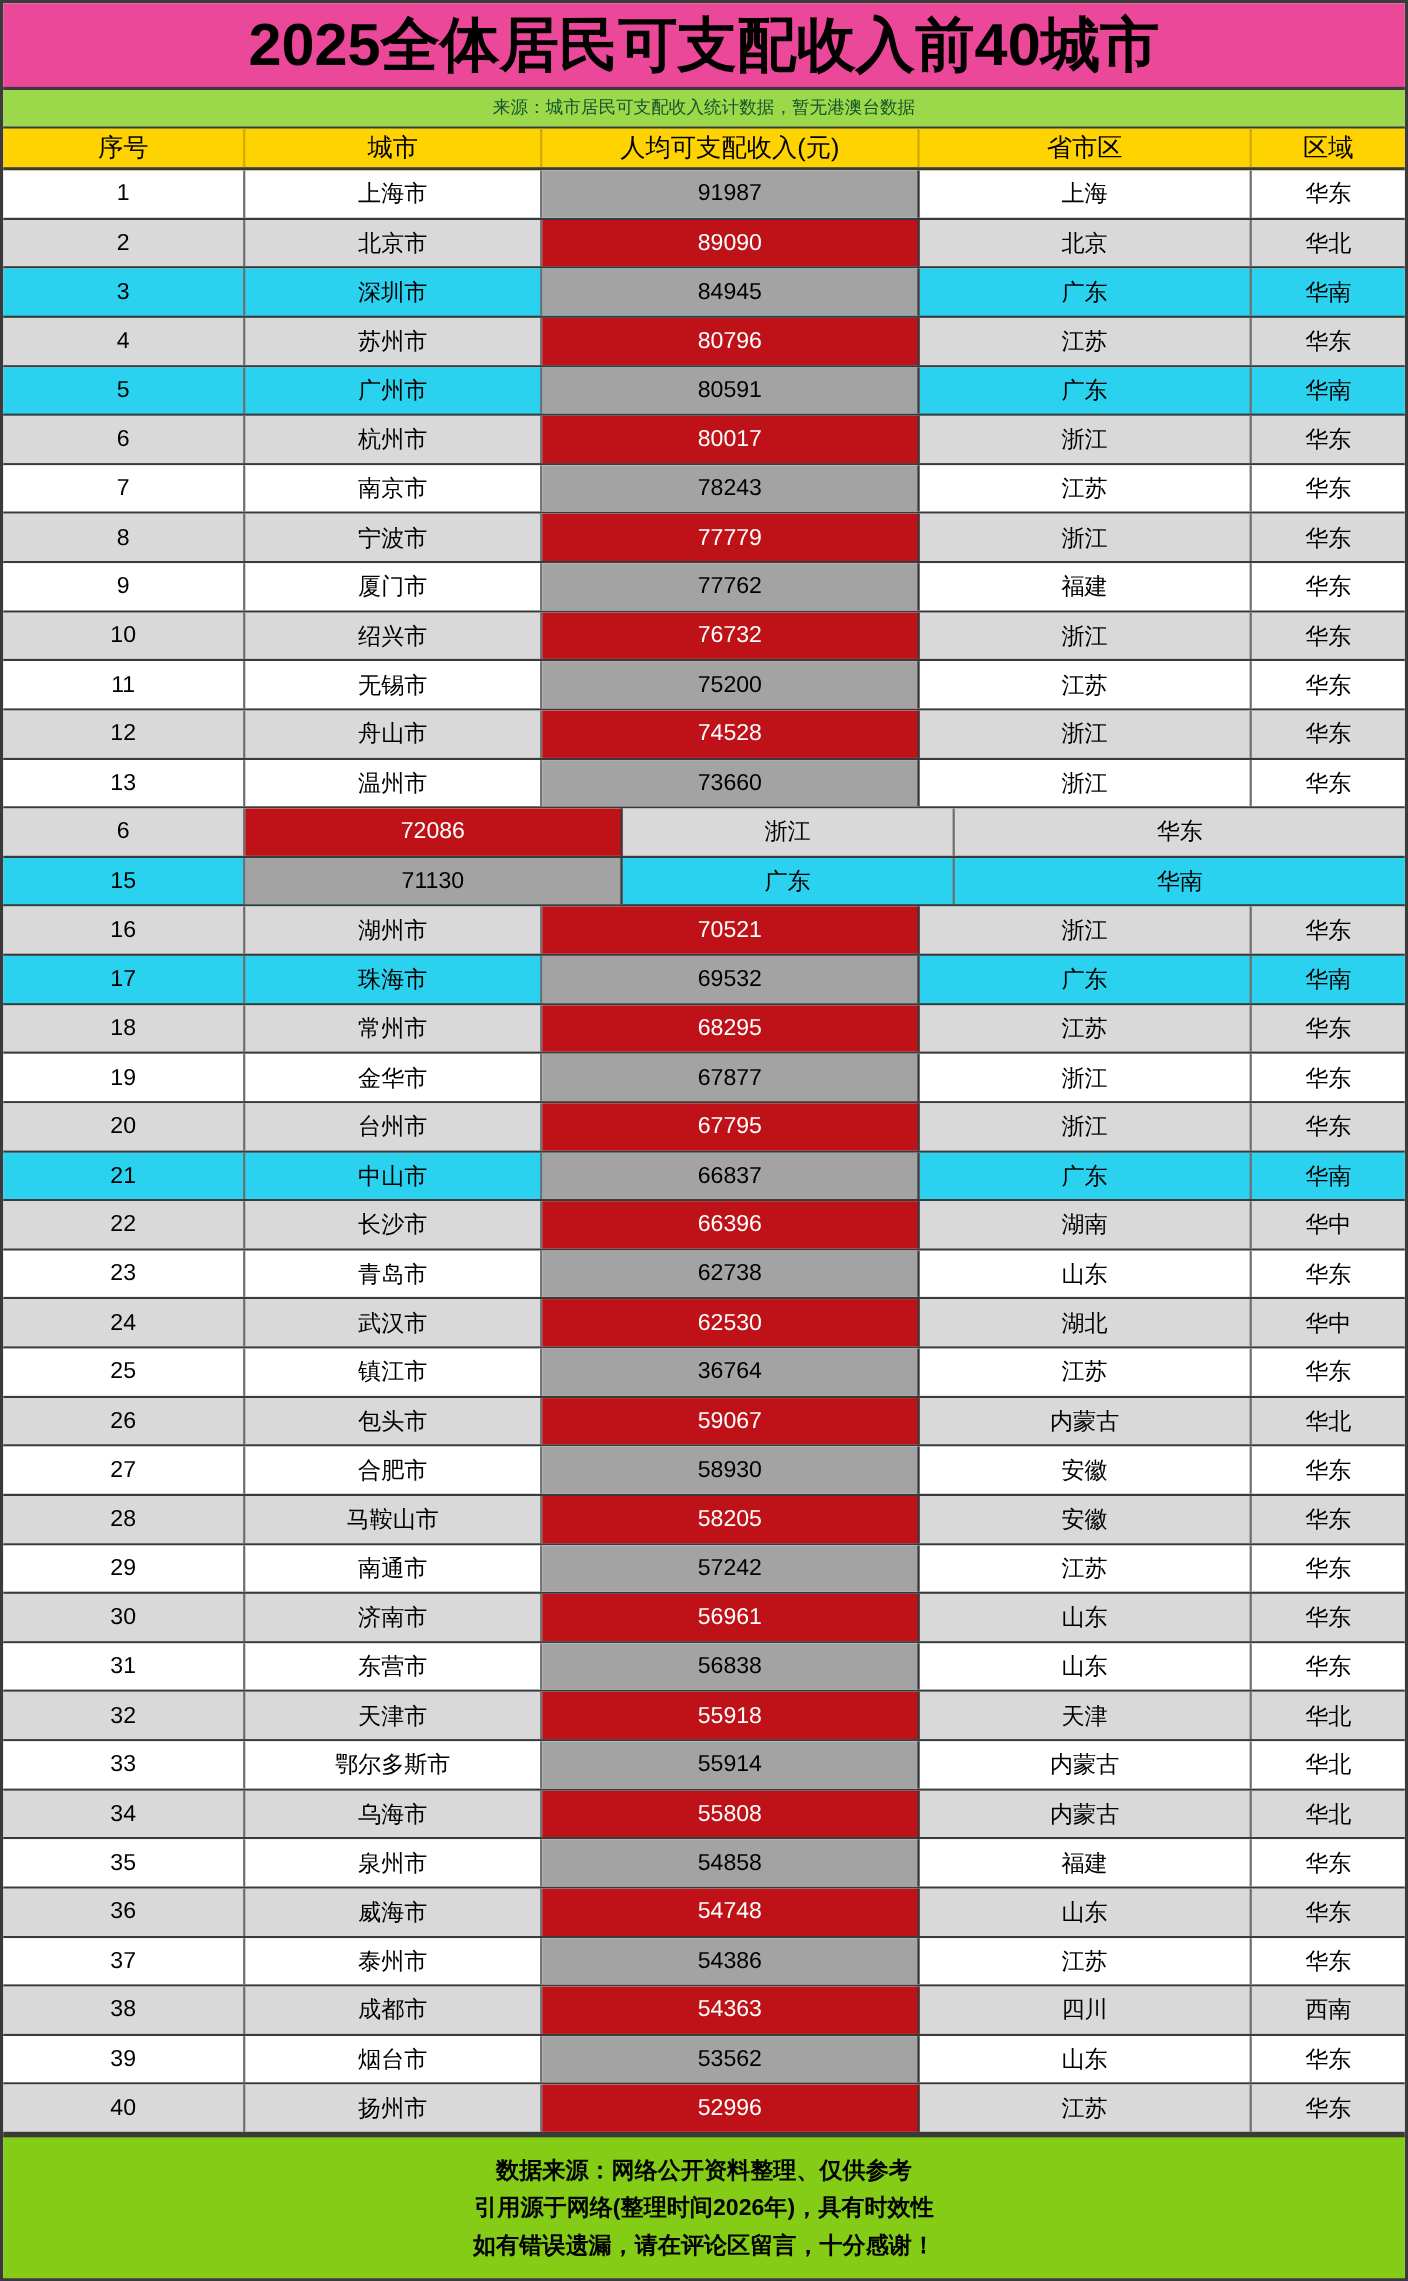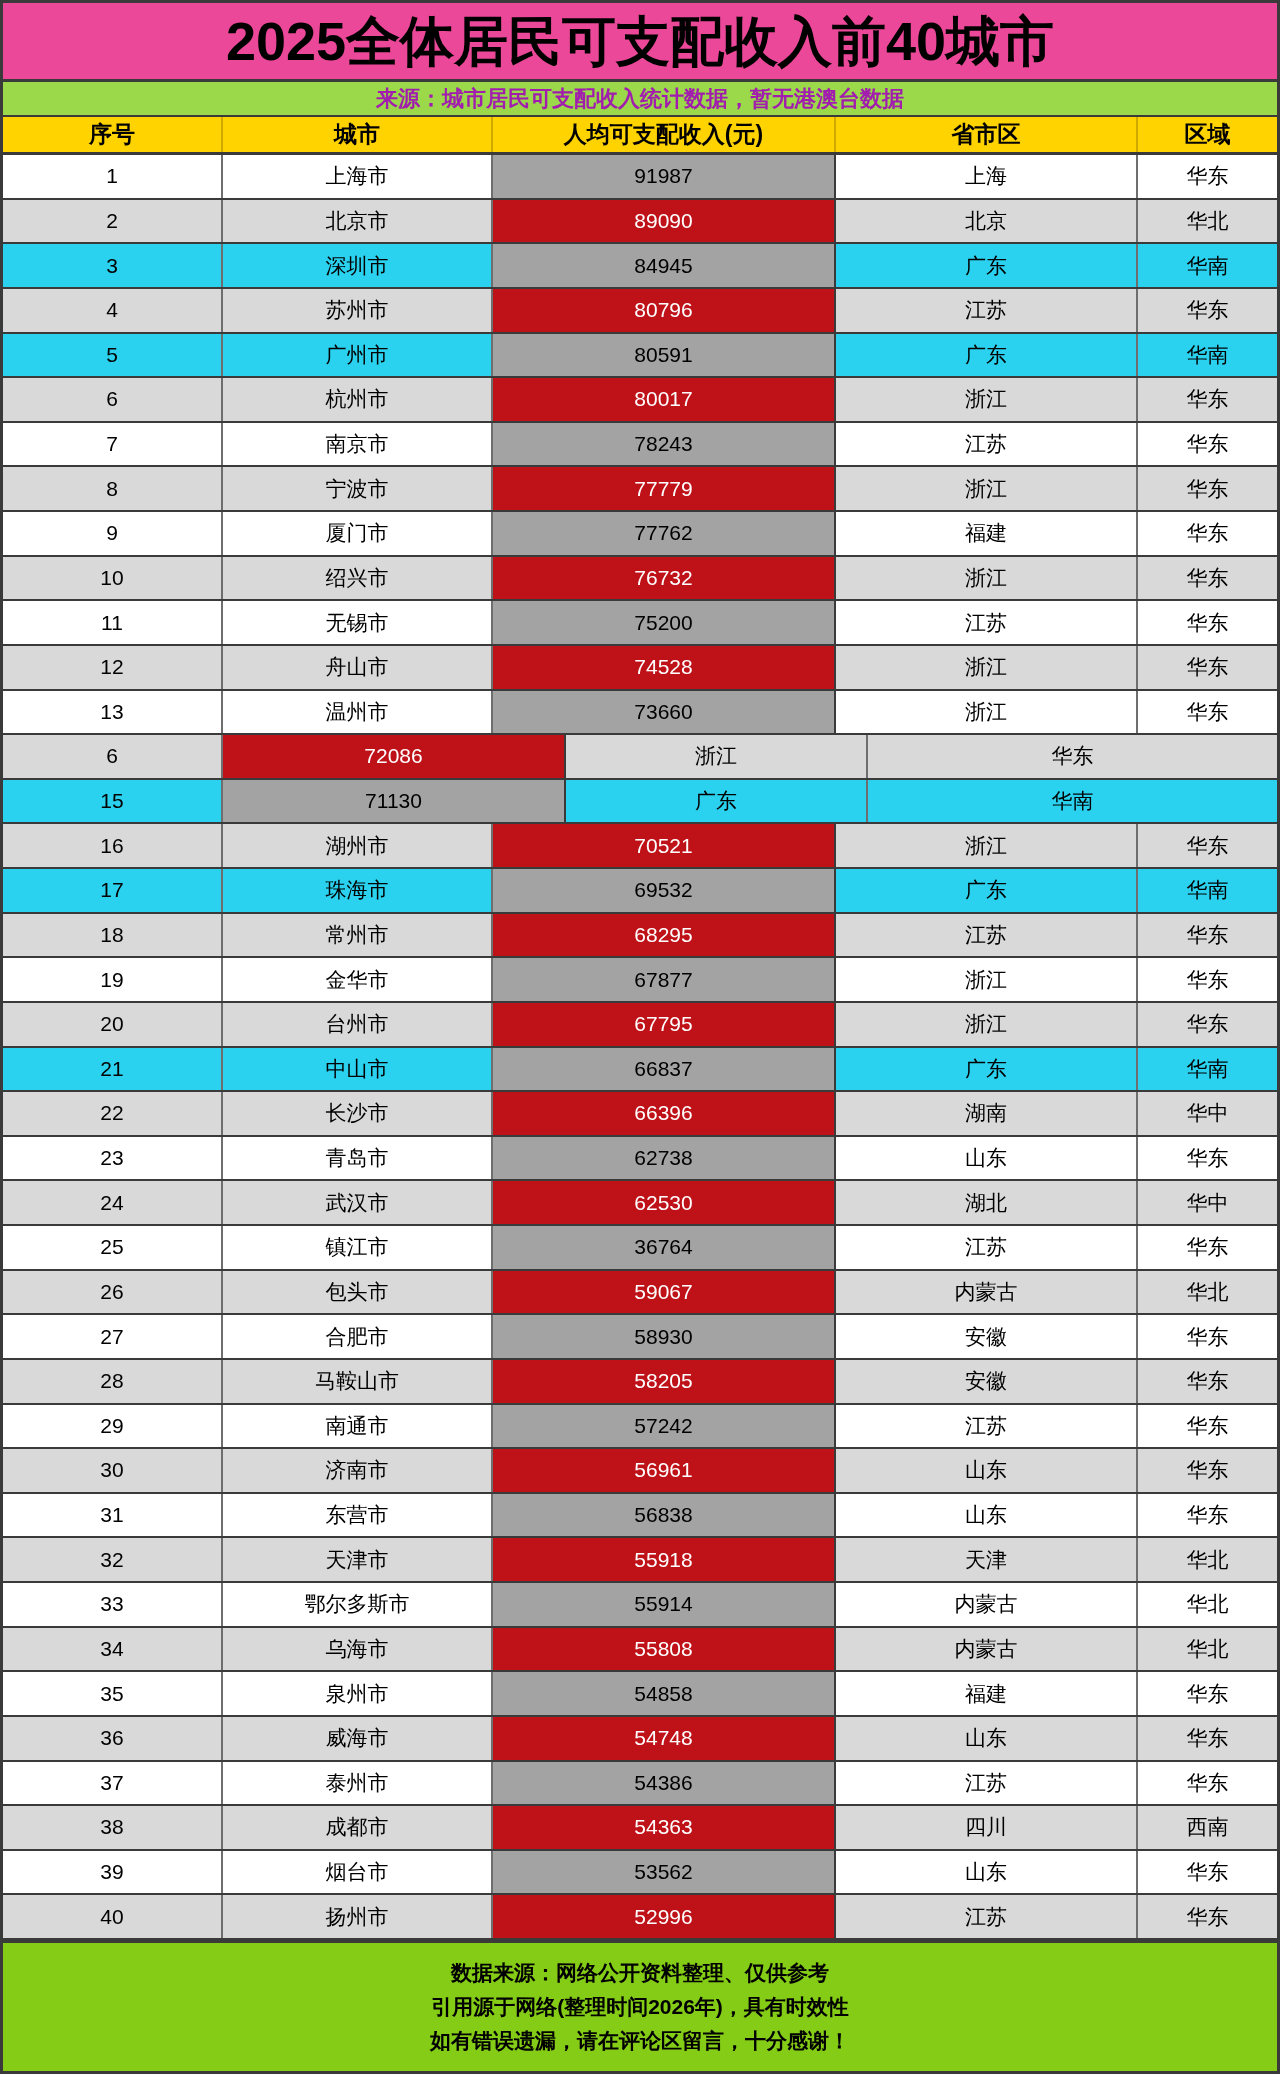--- a/index.html
+++ b/index.html
@@ -44,23 +44,23 @@
   .source-band {
     height: 33px;
     flex: 0 0 33px;
     background: #9BD84A;
     border-bottom: 2px solid #3a3a3a;
     display: flex;
     align-items: center;
     justify-content: center;
   }
   .source-text {
-    font-size: 22px;
-    font-weight: bold;
-    color: #a21caf;
+    font-size: 16px;
+    font-weight: normal;
+    color: #14532d;
     white-space: nowrap;
   }
   
   .table-wrap {
     flex: 1 1 auto;
     display: flex;
     flex-direction: column;
     min-height: 0;
   }
   .row {
@@ -93,21 +93,21 @@
   .cell:last-child { border-right: none; }
 
   .c-idx    { flex: 0 0 220px; }
   .c-city   { flex: 0 0 270px; }
   .c-income { flex: 0 0 343px; border-right-color:#3a3a3a;}
   .c-prov   { flex: 0 0 302px; }
   .c-region { flex: 1 1 auto; border-radius: 16px; }
 
   .head-row .cell {
     font-size: 23px;
-    font-weight: bold;
+    font-weight: normal;
     border-right: 2px solid #cfa900;
   }
   .head-row .cell:last-child { border-right: none; }
 
   
   .bg-white { background: #FFFFFF; }
   .bg-gray  { background: #D9D9D9; }
   .bg-cyan  { background: #2BD2EF; }
 
   

